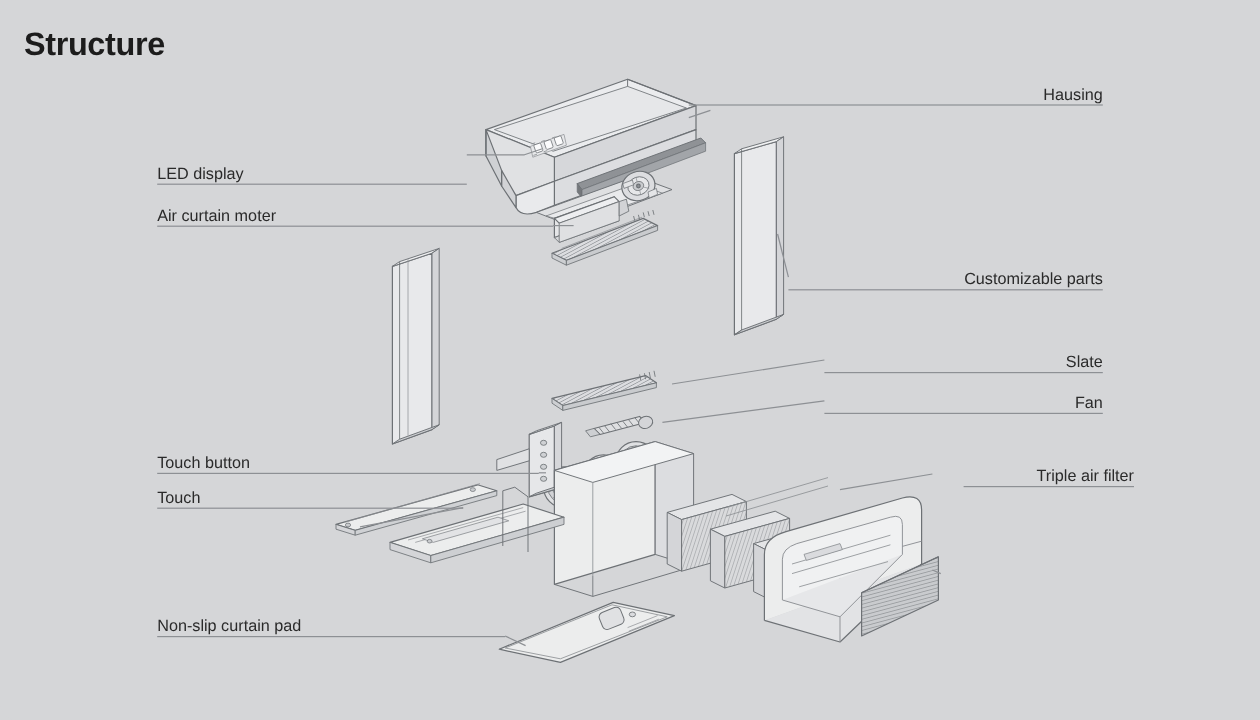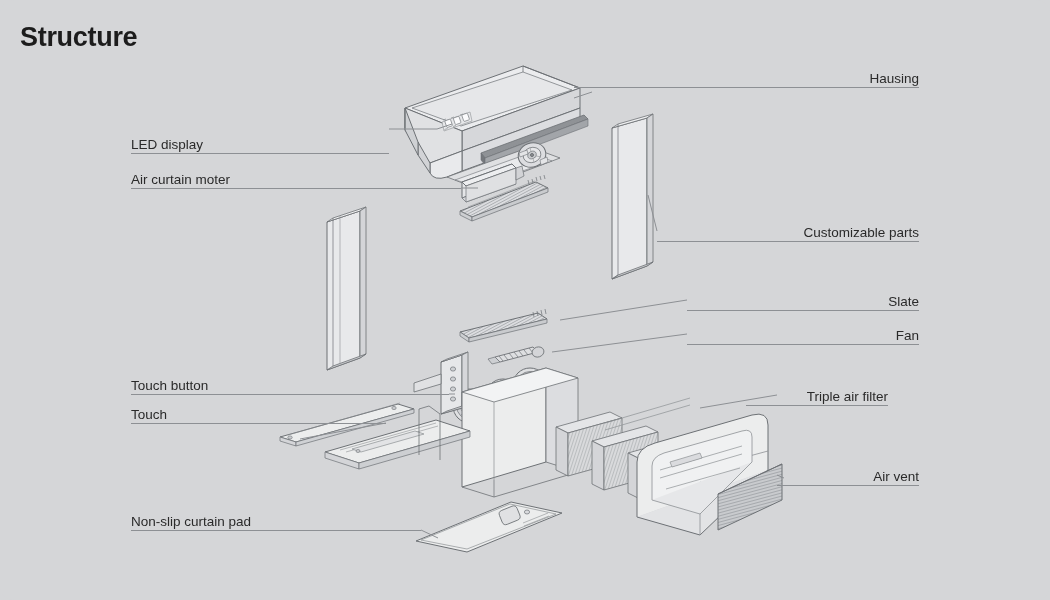--- a/index.html
+++ b/index.html
@@ -397,23 +397,19 @@
   <div class="callout right" style="left:687px; top:291px; width:232px;">
     <span class="lbl">Slate</span>
     <span class="rule"></span>
   </div>
 
   <div class="callout right" style="left:687px; top:325px; width:232px;">
     <span class="lbl">Fan</span>
     <span class="rule"></span>
   </div>
 
-  <div class="callout right" style="left:746px; top:386px; width:142px;text-align:right;">
+  <div class="callout right" style="left:803px; top:386px; width:142px;text-align:right;">
     <span class="lbl">Triple air filter</span>
     <span class="rule"></span>
   </div>
 
-  <div class="callout right" style="left:777px; top:466px; width:142px;">
-    <span class="lbl">Air vent</span>
-    <span class="rule"></span>
-  </div>
 
 </div>
 
 </body></html>

